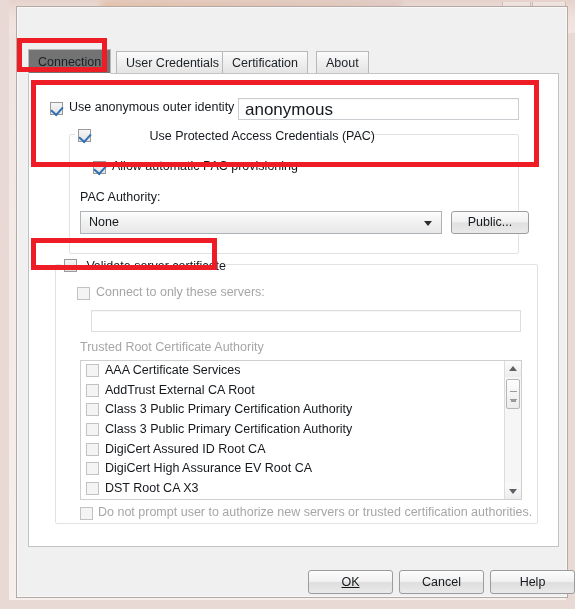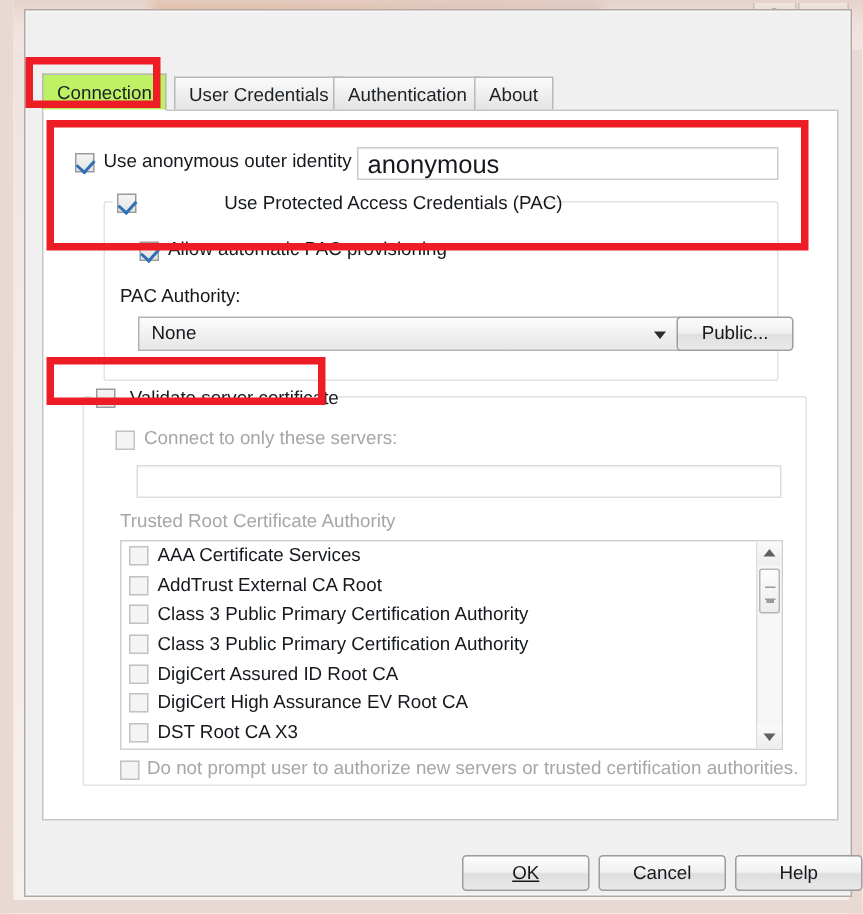--- a/index.html
+++ b/index.html
@@ -87,21 +87,21 @@
     box-sizing: border-box;
     border: 1px solid #b8b8b8;
     background: linear-gradient(180deg,#fbfbfb 0%, #eeeeee 55%, #e4e4e4 100%);
     font-size: 12.5px;
     color: #1c2126;
     padding: 0 9px;
     line-height: 22px;
     white-space: nowrap;
   }
   .tab.selected {
-    background: #bef264;
+    background: #737373;
     border-bottom-color: #ffffff;
     height: 25px;
     line-height: 24px;
     z-index: 3;
   }
 
   
   #tabpage {
     position: absolute;
     left: 11px; top: 66px;
@@ -294,41 +294,41 @@
     <div id="title-text">EAP-FAST Properties</div>
     <div id="cap-help" class="cap-btn">?</div>
     <div id="cap-close" class="cap-btn">✕</div>
   </div>
 
   <div id="frame-inner">
 
     <div id="tabstrip">
       <div class="tab selected" style="left:0;  top:-2px;">Connection</div>
       <div class="tab" style="left:88px;">User Credentials</div>
-      <div class="tab" style="left:194px;">Authentication</div>
+      <div class="tab" style="left:194px;">Certification</div>
       <div class="tab" style="left:288px;">About</div>
     </div>
 
     <div id="tabpage">
 
       <div class="cb checked" style="left:21px; top:28px;"></div>
       <div class="lbl" style="left:40px; top:26px;">Use anonymous outer identity</div>
       <div class="txtbox" style="left:209px; top:24px; width:281px; height:22px;">anonymous</div>
 
       <div class="grp" style="left:40px; top:60px; width:450px; height:120px;"></div>
       <div style="position:absolute; left:46px; top:53px; height:15px; background:#fff; padding:0 3px;">
         <div class="cb checked" style="position:relative; display:inline-block; left:0; top:2px; vertical-align:top;"></div>
         <span class="lbl" style="position:relative; left:22px; top:-1px;margin-left:32px;">Use Protected Access Credentials (PAC)</span>
       </div>
 
       <div class="cb checked" style="left:64px; top:87px;"></div>
       <div class="lbl" style="left:83px; top:85px;">Allow automatic PAC provisioning</div>
 
       <div class="lbl" style="left:51px; top:116px;">PAC Authority:</div>
-      <div class="combo" style="left:63px; top:137px; width:362px; height:23px;">
+      <div class="combo" style="left:51px; top:137px; width:362px; height:23px;">
         <span>None</span>
         <span class="combo-arrow"></span>
       </div>
       <div class="btn" style="left:422px; top:137px; width:78px; height:23px; line-height:21px;">Public...</div>
 
       <div class="grp" style="left:26px; top:190px; width:483px; height:260px;"></div>
       <div style="position:absolute; left:32px; top:183px; height:15px; background:#fff; padding:0 3px;">
         <div class="cb" style="position:relative; display:inline-block; left:0; top:2px; vertical-align:top;"></div>
         <span class="lbl" style="position:relative; left:5px; top:-1px;margin-top:33px;">Validate server certificate</span>
       </div>

